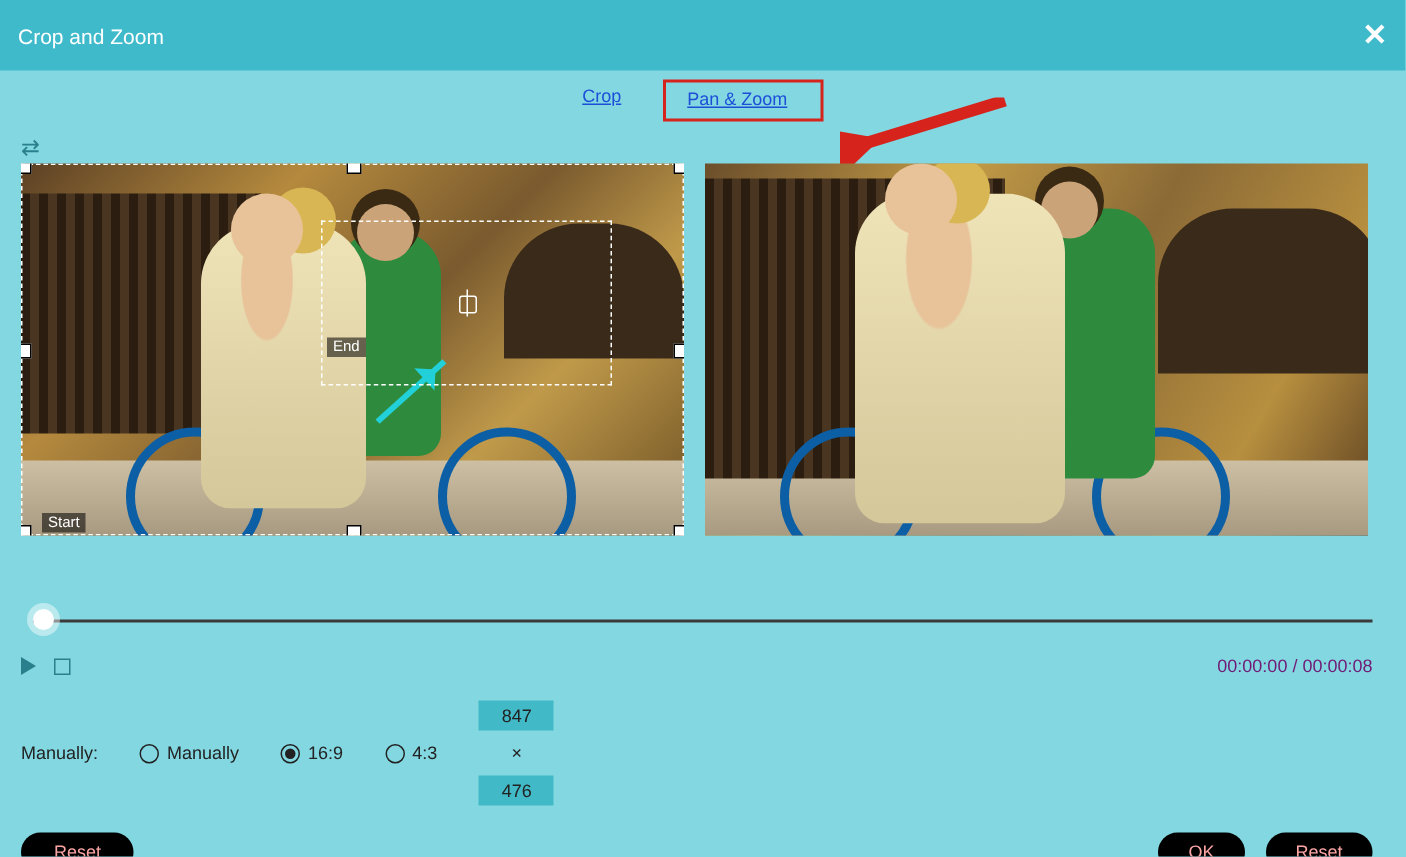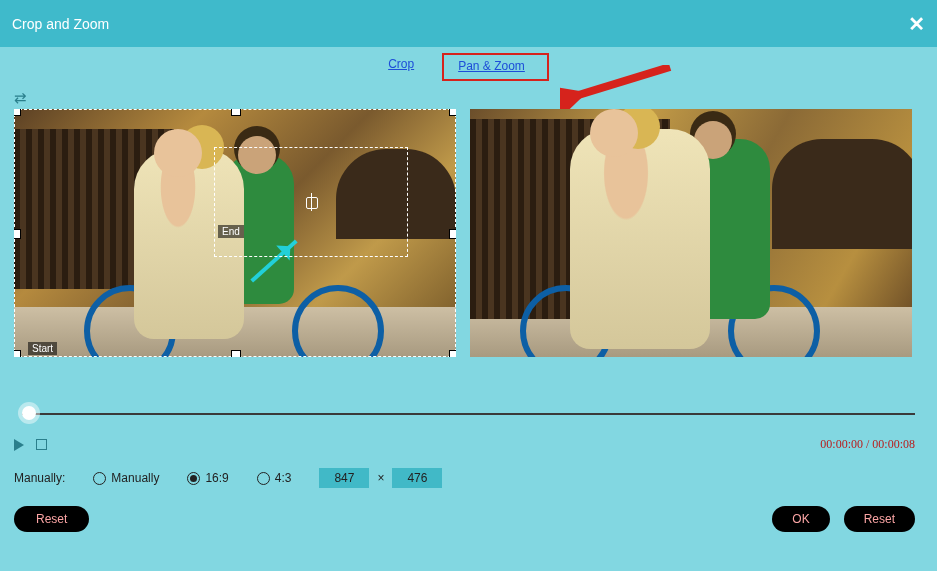--- a/index.html
+++ b/index.html
@@ -44,26 +44,26 @@
 .end-label{left:204px;top:116px;}
 .motion-arrow{position:absolute;left:230px;top:150px;width:60px;height:4px;background:#22d0d9;transform:rotate(-42deg);}
 .motion-arrow:after{content:"";position:absolute;right:-2px;top:-8px;border:10px solid transparent;border-left-color:#22d0d9;}
 .timeline-zone{padding:56px 22px 0 22px;}
 .timeline-track{position:relative;height:2px;background:#3a3a3a;}
 .playhead{position:absolute;left:0;top:-7px;width:14px;height:14px;border-radius:50%;background:#fff;box-shadow:0 0 0 4px rgba(255,255,255,.45);}
 .controls-row{display:flex;align-items:center;justify-content:space-between;padding:22px 22px 0 14px;}
 .play-stop{display:flex;gap:12px;align-items:center;}
 .play-icon{width:0;height:0;border-left:10px solid #2a7f8c;border-top:6px solid transparent;border-bottom:6px solid transparent;cursor:pointer;}
 .stop-icon{width:9px;height:9px;border:1.5px solid #2a7f8c;cursor:pointer;}
-.timecode{font-size:12px;color:#b91c1c;font-family:Liberation Serif, serif;}
+.timecode{font-size:12px;color:#701a75;}
 .constrain-row{display:flex;align-items:center;gap:28px;padding:16px 14px 0 14px;font-size:12px;color:#222;}
 .radio{display:flex;align-items:center;gap:5px;cursor:pointer;}
 .radio .r{width:11px;height:11px;border:1.4px solid #222;border-radius:50%;position:relative;}
 .radio.sel .r:after{content:"";position:absolute;inset:2px;background:#222;border-radius:50%;}
-.dim-inputs{display:flex;align-items:center;gap:8px;}
+.dim-inputs{display:flex;align-items:center;gap:8px;flex-direction:column;}
 .dim-inputs input{width:46px;height:18px;border:none;background:#41b9c7;color:#222;text-align:center;font-size:12px;}
 .dim-inputs .x{font-size:12px;}
 .footer{display:flex;justify-content:space-between;padding:18px 22px 0 14px;}
 .pill{background:#000;color:#fca5a5;font-size:12px;padding:6px 22px;border-radius:16px;cursor:pointer;border:none;}
 .pill.small{padding:6px 20px;}
 .footer .right{display:flex;gap:14px;}
 </style>
 </head>
 <body>
 

